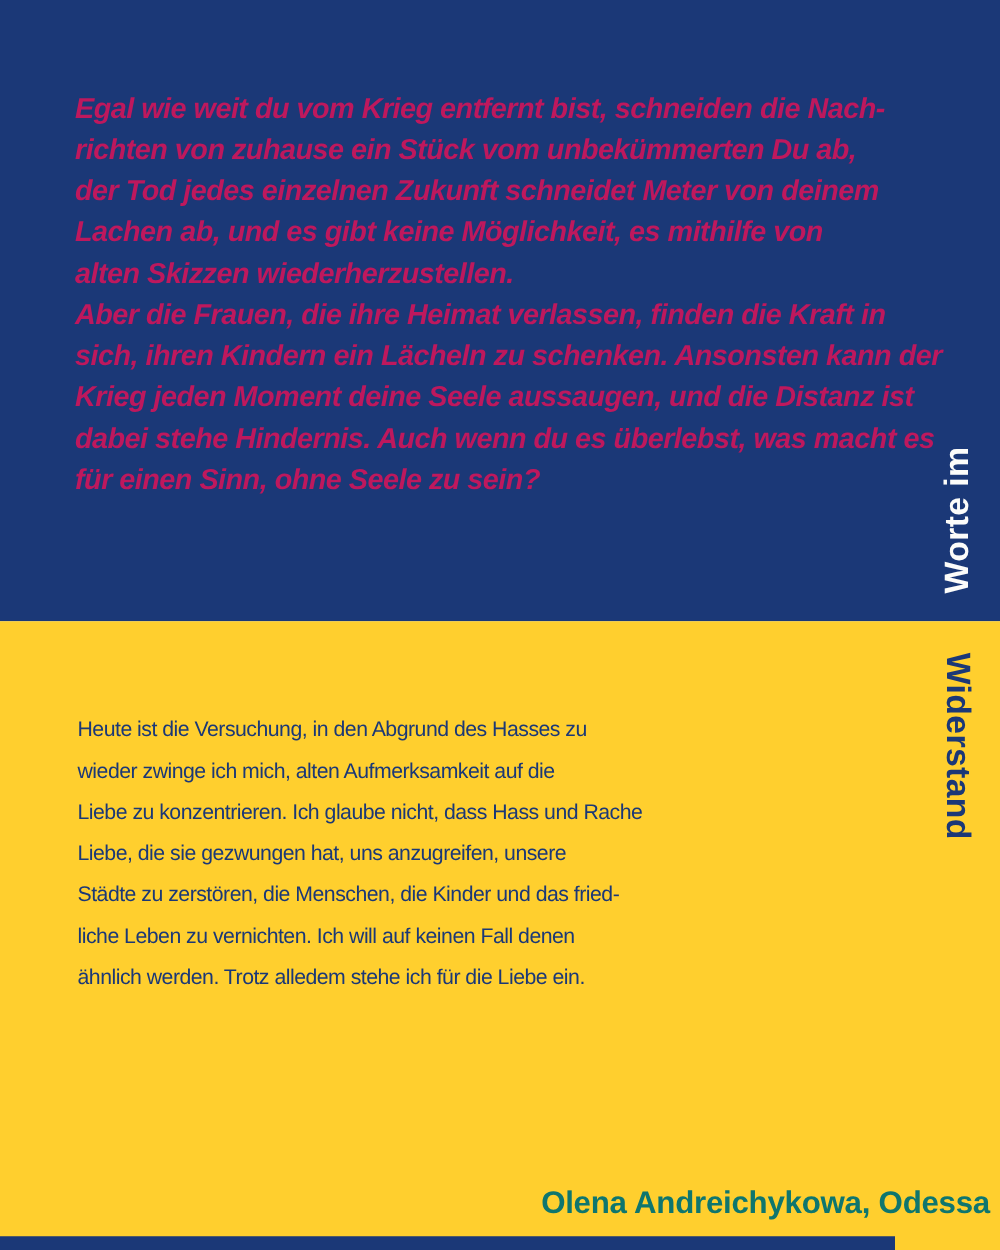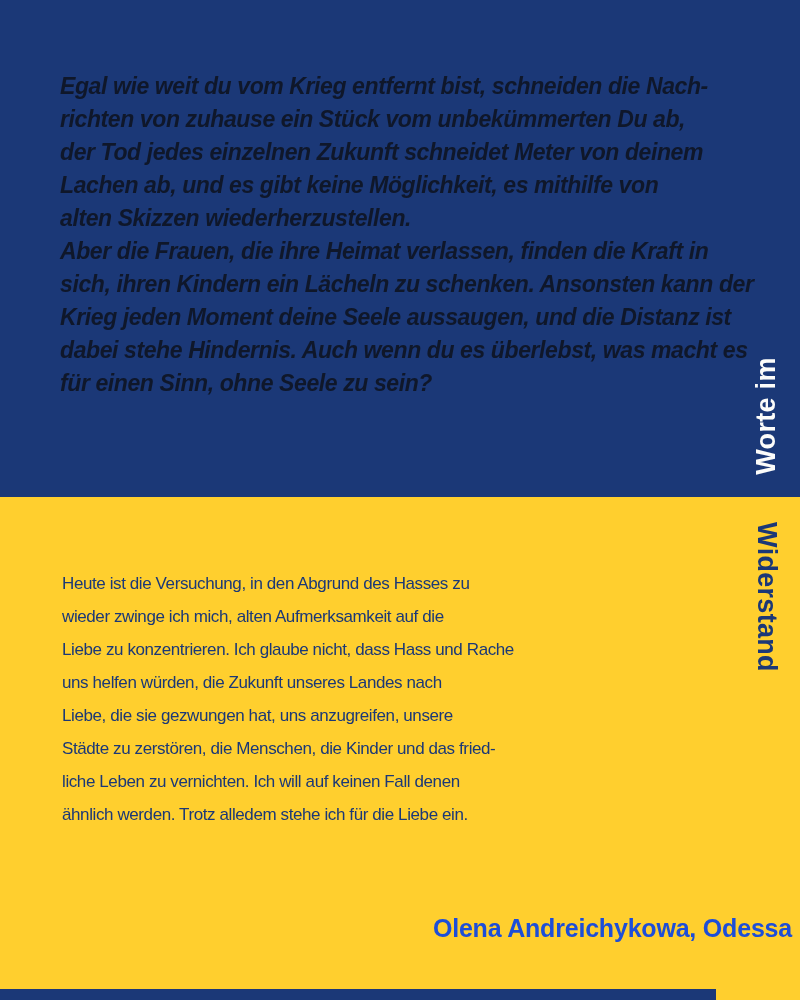--- a/index.html
+++ b/index.html
@@ -5,21 +5,21 @@
   html,body{margin:0;padding:0;background:#e8e8e8;}
   .poster{
     position:relative;width:800px;height:1000px;overflow:hidden;
     font-family:"Liberation Sans",sans-serif;
   }
   .blue-block{position:absolute;top:0;left:0;width:800px;height:497px;background:#1B3877;}
   .yellow-block{position:absolute;top:497px;left:0;width:800px;height:503px;background:#FFCF2E;}
 
   .blue-text{
     position:absolute;left:60px;top:70px;width:665px;
-    color:#0f172a;font-size:23px;line-height:33px;
+    color:#be185d;font-size:23px;line-height:33px;
     font-weight:bold;font-style:italic;letter-spacing:-0.4px;
   }
   .yellow-text{
     position:absolute;left:62px;top:567px;width:670px;
     color:#1B3877;font-size:17px;line-height:33px;letter-spacing:-0.4px;
   }
   .text-line{white-space:nowrap;}
 
   .vert{
     position:absolute;white-space:nowrap;
@@ -28,22 +28,22 @@
   .vert-top{
     color:#FCFCFA;left:766px;top:416px;
     transform:translate(-50%,-50%) rotate(-90deg);
   }
   .vert-bottom{
     color:#1B3877;left:766px;top:597px;
     transform:translate(-50%,-50%) rotate(90deg);
   }
 
   .credit{
-    position:absolute;top:914px;right:8px;
-    color:#1d4ed8;font-weight:bold;font-size:25px;letter-spacing:-0.2px;
+    position:absolute;top:948px;right:8px;
+    color:#0f766e;font-weight:bold;font-size:25px;letter-spacing:-0.2px;
   }
   .bottom-bar{
     position:absolute;left:0;bottom:0;width:716px;height:11px;background:#1B3877;
   }
 </style>
 </head>
 <body>
 
 <div class="poster">
 
@@ -60,21 +60,20 @@
     <div class="text-line">sich, ihren Kindern ein Lächeln zu schenken. Ansonsten kann der</div>
     <div class="text-line">Krieg jeden Moment deine Seele aussaugen, und die Distanz ist</div>
     <div class="text-line">dabei stehe Hindernis. Auch wenn du es überlebst, was macht es</div>
     <div class="text-line">für einen Sinn, ohne Seele zu sein?</div>
   </div>
 
   <div class="yellow-text">
     <div class="text-line">Heute ist die Versuchung, in den Abgrund des Hasses zu</div>
     <div class="text-line">wieder zwinge ich mich, alten Aufmerksamkeit auf die</div>
     <div class="text-line">Liebe zu konzentrieren. Ich glaube nicht, dass Hass und Rache</div>
-    <div class="text-line">uns helfen würden, die Zukunft unseres Landes nach</div>
     <div class="text-line">Liebe, die sie gezwungen hat, uns anzugreifen, unsere</div>
     <div class="text-line">Städte zu zerstören, die Menschen, die Kinder und das fried-</div>
     <div class="text-line">liche Leben zu vernichten. Ich will auf keinen Fall denen</div>
     <div class="text-line">ähnlich werden. Trotz alledem stehe ich für die Liebe ein.</div>
   </div>
 
   <div class="vert vert-top">Worte im</div>
   <div class="vert vert-bottom">Widerstand</div>
 
   <div class="credit">Olena Andreichykowa, Odessa</div>

